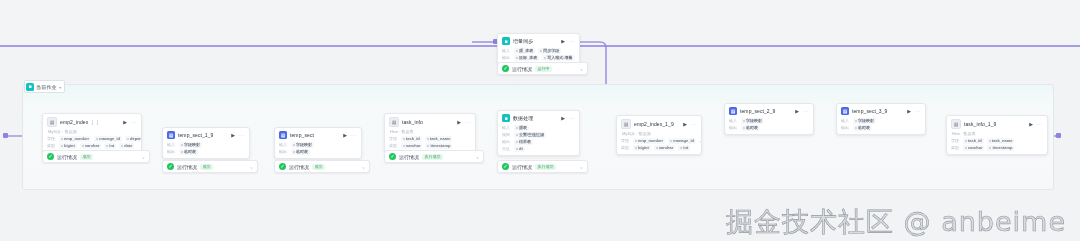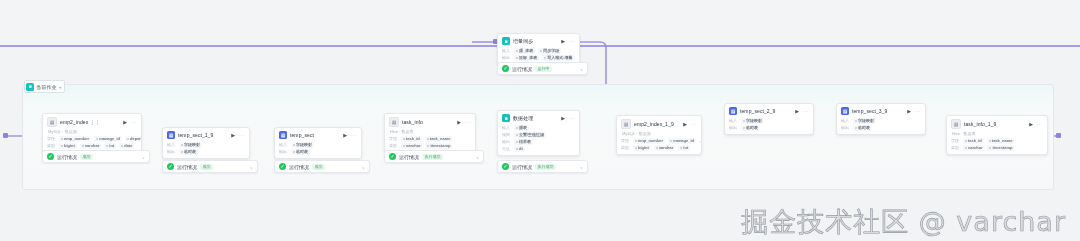--- a/index.html
+++ b/index.html
@@ -543,15 +543,15 @@
             <b>varchar</b>
           </span>
         <span class="chip">
             <i class="dot"></i>
             <b>timestamp</b>
           </span>
       </div>
     </div>
   </div>
 
-  <div class="watermark">掘金技术社区 @ varchar</div>
+  <div class="watermark">掘金技术社区 @ anbeime</div>
 
 </div>
 
 </body></html>

